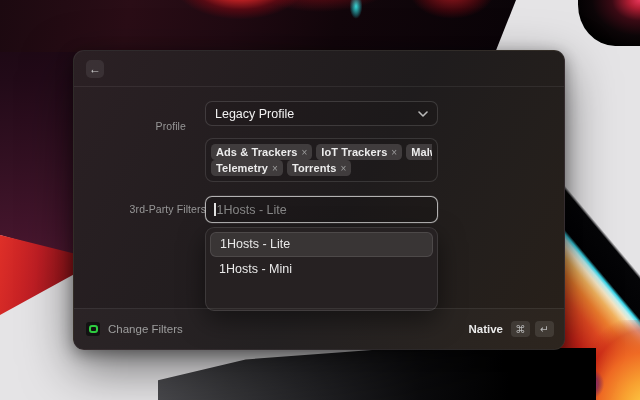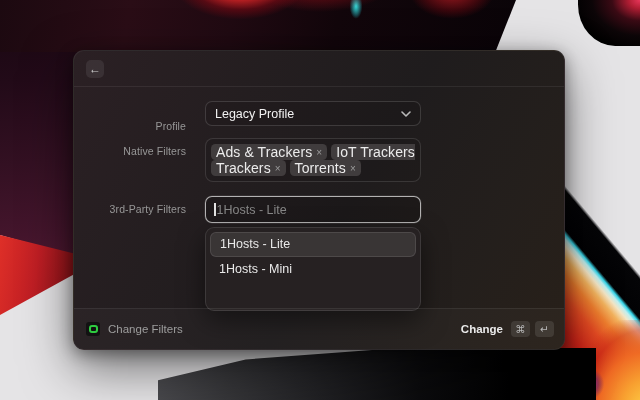--- a/index.html
+++ b/index.html
@@ -48,38 +48,38 @@
     border:1px solid rgba(255,255,255,.06);box-sizing:border-box;
     box-shadow:0 18px 50px rgba(0,0,0,.5),0 4px 16px rgba(0,0,0,.4);}
   .dlg-header{position:absolute;left:0;top:0;right:0;height:35px;
     border-bottom:1px solid rgba(255,255,255,.07);}
   .back-button{position:absolute;left:12px;top:9px;width:18px;height:18px;border-radius:5px;
     background:rgba(255,255,255,.08);color:#cfcfcf;font-size:12px;line-height:18px;
     text-align:center;cursor:pointer;}
 
   .row-label{position:absolute;left:0;width:112px;text-align:right;
     font-size:10.5px;color:#979797;letter-spacing:.1px;}
-  .ctl{position:absolute;left:131px;width:216px;box-sizing:border-box;}
+  .ctl{position:absolute;left:131px;width:233px;box-sizing:border-box;}
 
   .profile-label{top:57px;margin-top:12px;}
   .profile-select{top:50px;height:25px;border:1px solid rgba(255,255,255,.14);border-radius:7px;
     display:flex;align-items:center;padding:0 9px;cursor:pointer;background:rgba(0,0,0,.08);}
   .profile-select .val{flex:1;font-size:12.5px;color:#f2f2f2;}
   .chev{width:10px;height:6px;flex:none;}
 
   .native-label{top:94px;}
   .tags-box{top:87px;height:44px;border:1px solid rgba(255,255,255,.12);border-radius:8px;
     padding:5px 5px;display:flex;flex-direction:column;justify-content:space-between;background:rgba(0,0,0,.06);}
   .tag-row{display:flex;gap:4px;overflow:hidden;}
   .tag{display:inline-flex;align-items:center;height:16px;padding:0 5px;border-radius:4.5px;
     background:#403c3d;white-space:nowrap;cursor:pointer;}
-  .tag .tl{font-size:14px;font-weight:400;color:#ececec;letter-spacing:.1px;}
+  .tag .tl{font-size:11px;font-weight:700;color:#ececec;letter-spacing:.1px;}
   .tag .tx{font-size:10px;color:#9b9b9b;margin-left:4px;cursor:pointer;}
 
-  .third-label{top:152px;}
+  .third-label{top:152px;padding-left:20px;}
   .text-input{top:145px;height:27px;border:1.5px solid rgba(230,230,230,.75);border-radius:7px;
     display:flex;align-items:center;padding:0 8px;background:rgba(0,0,0,.12);cursor:text;
     box-shadow:0 0 0 .5px rgba(255,255,255,.15);}
   .caret{width:1.5px;height:13px;background:#e2e2e2;margin-right:1px;flex:none;}
   .input-ghost{font-size:12.5px;color:#878787;}
 
   .dropdown{top:176px;height:84px;background:#262122;border:1px solid rgba(255,255,255,.11);
     border-radius:9px;padding:4px;box-shadow:0 10px 26px rgba(0,0,0,.5);}
   .option{height:25px;line-height:25px;padding:0 9px;border-radius:6px;font-size:12.5px;
     color:#e9e9e9;box-sizing:border-box;cursor:pointer;}
@@ -122,39 +122,38 @@
     </div>
 
     <div class="row-label profile-label">Profile</div>
     <div class="ctl profile-select">
       <span class="val">Legacy Profile</span>
       <svg class="chev" viewBox="0 0 10 6">
         <polyline points="1,1 5,5 9,1" fill="none" stroke="#b9b9b9" stroke-width="1.6" stroke-linecap="round" stroke-linejoin="round"></polyline>
       </svg>
     </div>
 
-    <div class="row-label native-label">Native Filters</div>
     <div class="ctl tags-box">
       <div class="tag-row">
         <span class="tag">
           <span class="tl">Ads &amp; Trackers</span>
           <span class="tx">×</span>
         </span>
         <span class="tag">
           <span class="tl">IoT Trackers</span>
           <span class="tx">×</span>
         </span>
         <span class="tag">
           <span class="tl">Malware</span>
 
         </span>
       </div>
       <div class="tag-row">
         <span class="tag">
-          <span class="tl">Trackers</span>
+          <span class="tl">Telemetry</span>
           <span class="tx">×</span>
         </span>
         <span class="tag">
           <span class="tl">Torrents</span>
           <span class="tx">×</span>
         </span>
       </div>
     </div>
 
     <div class="row-label third-label">3rd-Party Filters</div>
@@ -167,20 +166,20 @@
       <div class="option hl">1Hosts - Lite</div>
       <div class="option">1Hosts - Mini</div>
     </div>
 
     <div class="dlg-footer">
       <div class="ext-icon">
         <div class="ext-ring"></div>
       </div>
       <div class="ext-label">Change Filters</div>
       <div class="submit-action">
-        <span class="submit-label">Change</span>
+        <span class="submit-label">Native</span>
         <span class="keycap">⌘</span>
         <span class="keycap">↵</span>
       </div>
     </div>
 
   </div>
 </div>
 
 </body></html>

